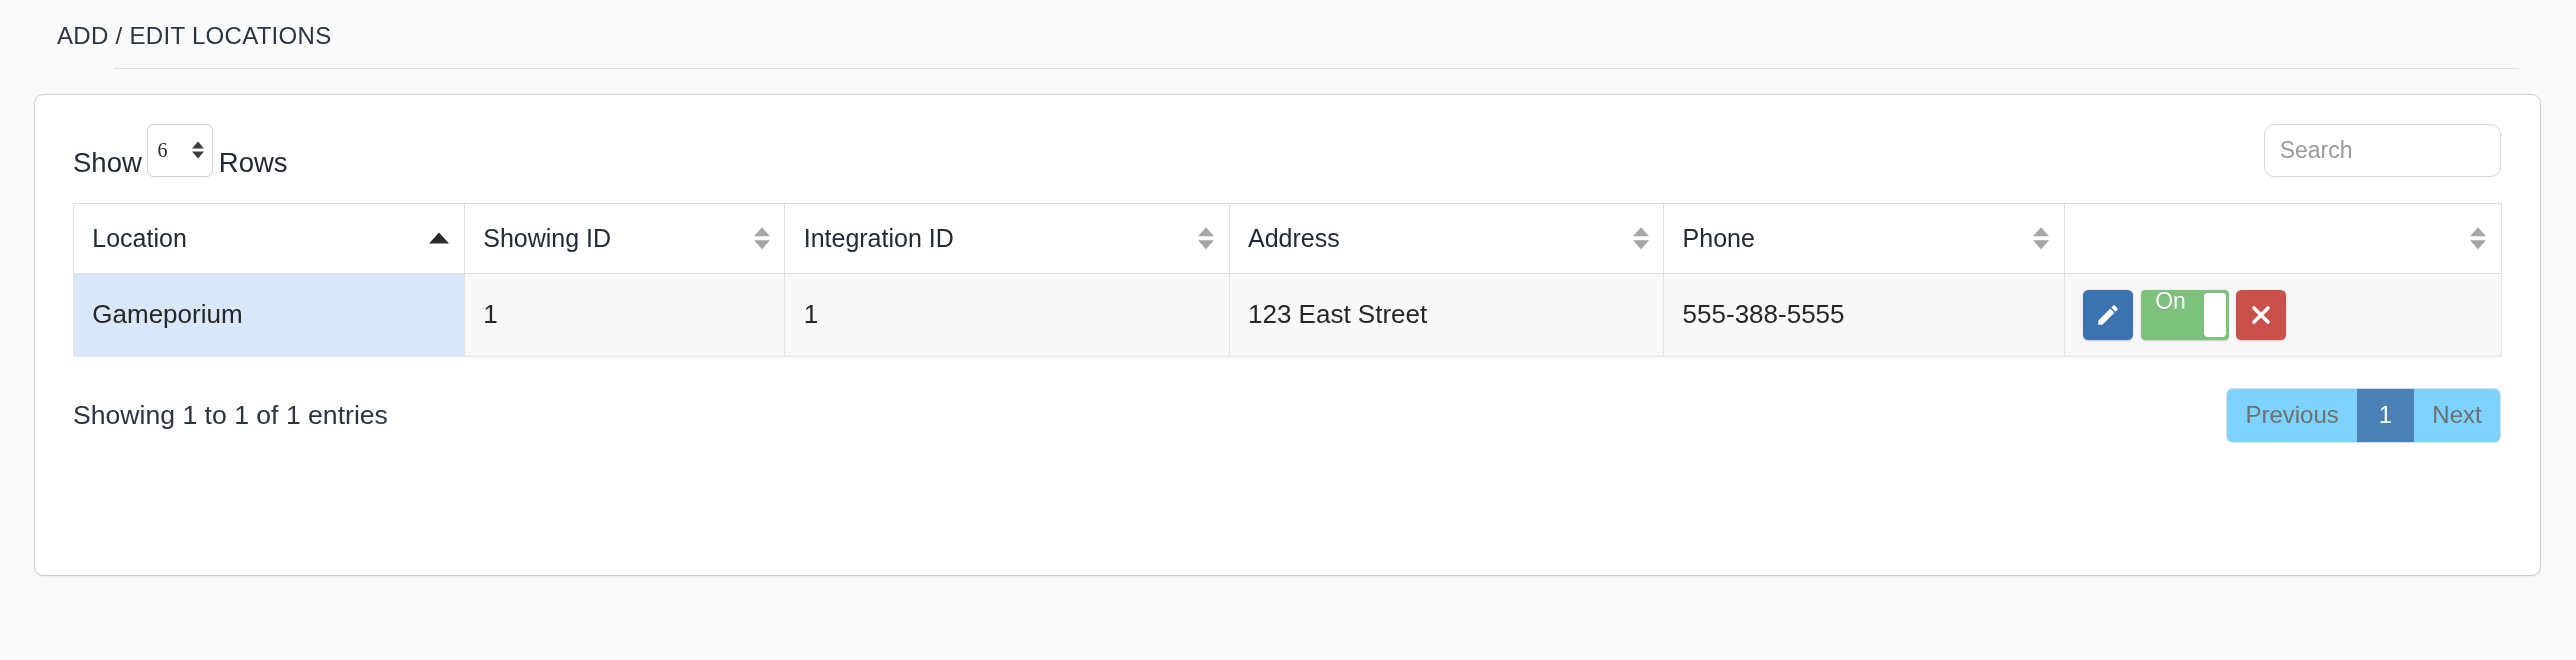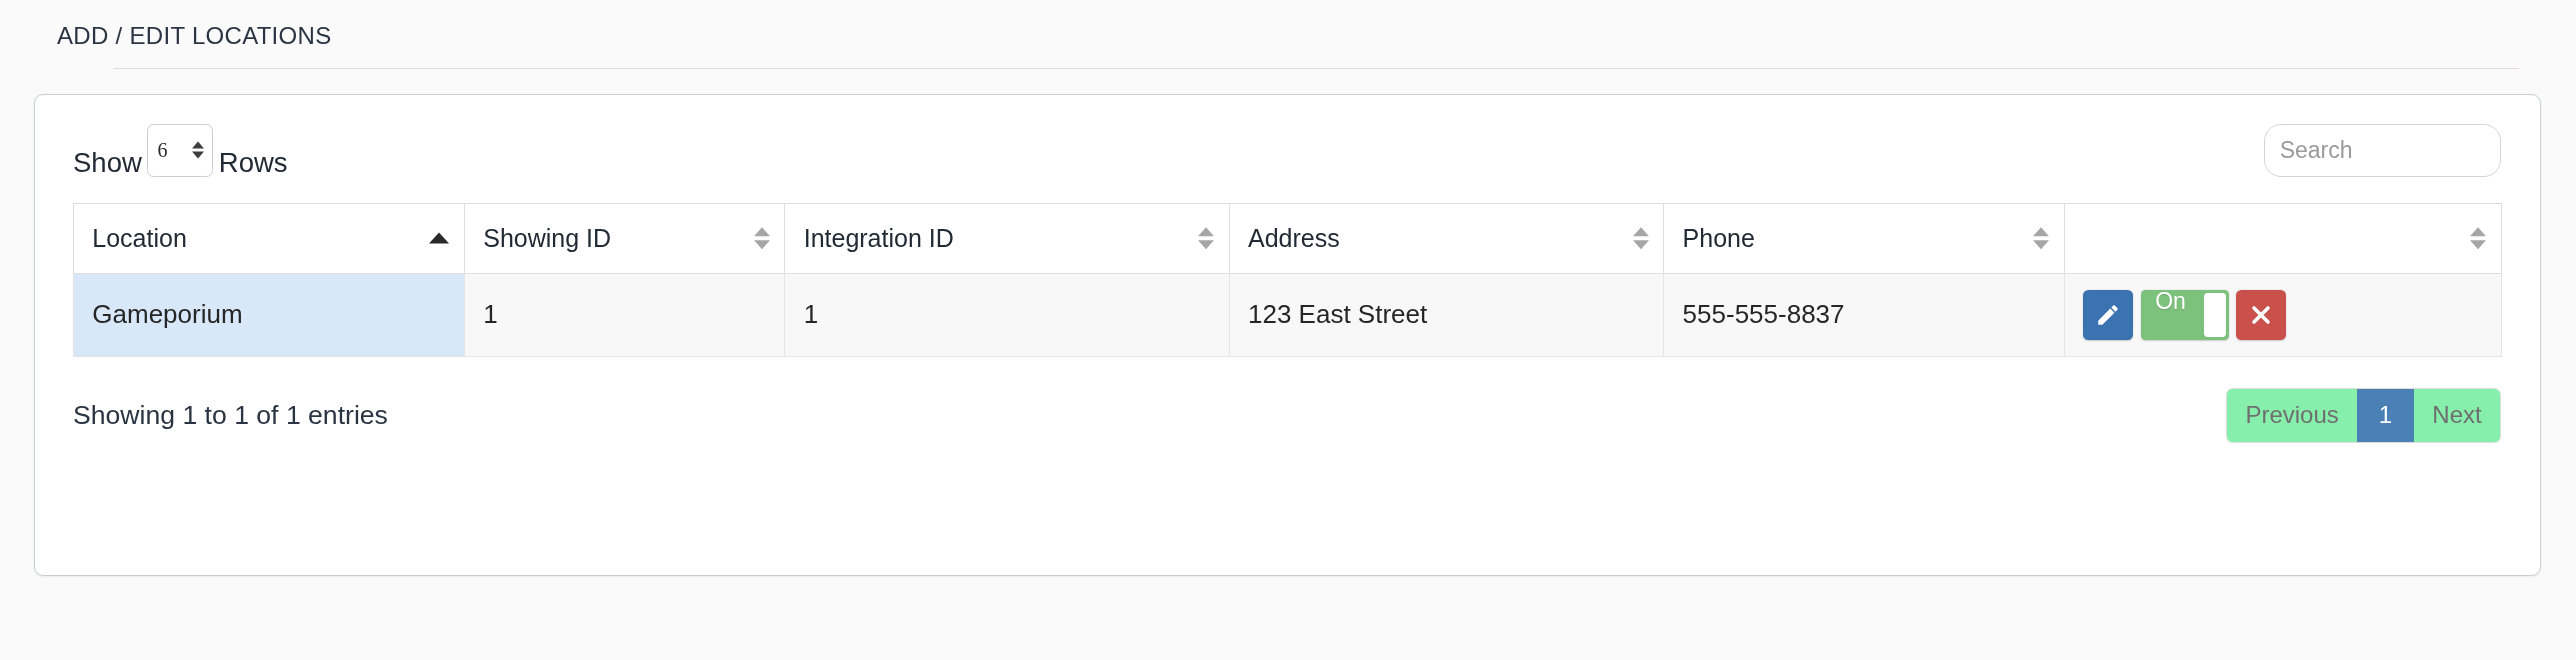--- a/index.html
+++ b/index.html
@@ -157,21 +157,21 @@
     border-left: 6.4px solid transparent;
     border-right: 6.4px solid transparent;
   }
   .spin-arrows i.up   { border-bottom: 7.3px solid #3c3c3c; }
   .spin-arrows i.down { border-top: 7.3px solid #3c3c3c; }
 
   .search-box {
     width: 237px;
     height: 53px;
     border: 0.9px solid #d4d4d4;
-    border-radius: 17px;
+    border-radius: 10px;
     background: #fff;
     box-sizing: border-box;
     padding: 0 14.7px;
     font-size: 23px;
     font-family: "Liberation Sans", sans-serif;
     color: #333;
     outline: none;
   }
   .search-box::placeholder { color: #9a9a9a; }
 
@@ -308,21 +308,21 @@
   }
   .page-btn {
     min-width: 53px;
     height: 53px;
     padding: 0 18.3px;
     display: flex;
     align-items: center;
     justify-content: center;
     font-size: 24px;
     color: #6f6f6f;
-    background: #86efac;
+    background: #7dd3fc;
     cursor: pointer;
     border: none;
     font-family: "Liberation Sans", sans-serif;
     white-space: nowrap;
   }
   .page-btn.active {
     background: #4a80b5;
     color: #ffffff;
     min-width: 57px;
   }
@@ -405,21 +405,21 @@
             </span>
         </th>
       </tr>
     </thead>
     <tbody>
       <tr>
         <td class="sorted-col">Gameporium</td>
         <td>1</td>
         <td>1</td>
         <td>123 East Street</td>
-        <td>555-555-8837</td>
+        <td>555-388-5555</td>
         <td>
           <div class="actions">
             <button class="btn-sq btn-edit">
               <span>
                 <svg width="26" height="26" viewBox="0 0 24 24" fill="#ffffff">
                   <path d="M3 17.2V21h3.8L17.9 9.9l-3.8-3.8L3 17.2zM20.7 7.1a1 1 0 0 0 0-1.4l-2.4-2.4a1 1 0 0 0-1.4 0l-1.8 1.8 3.8 3.8 1.8-1.8z"></path>
                 </svg>
               </span>
             </button>
             <div class="toggle">

